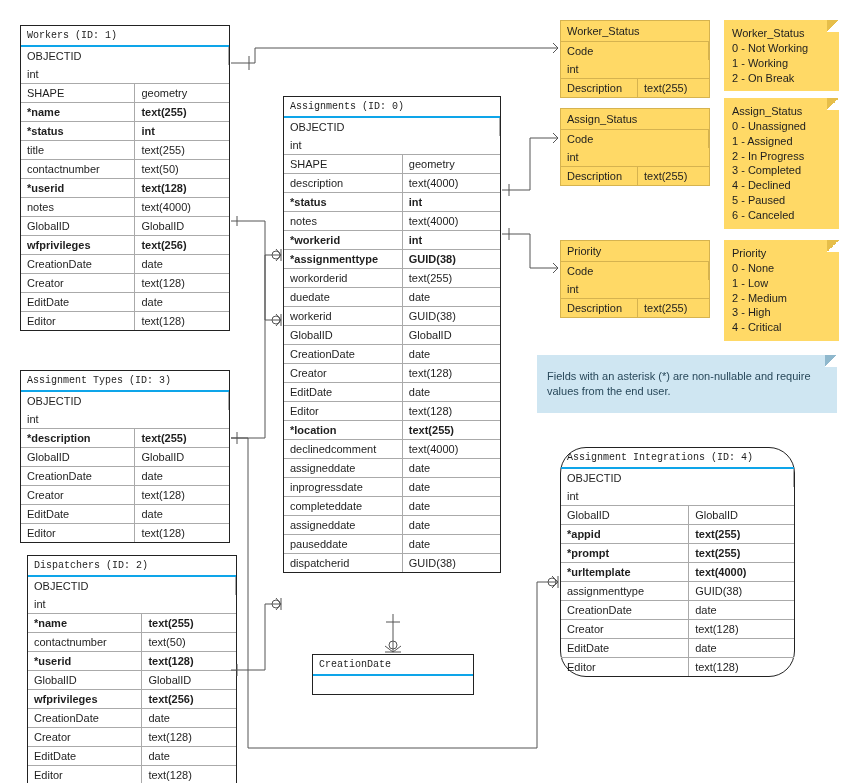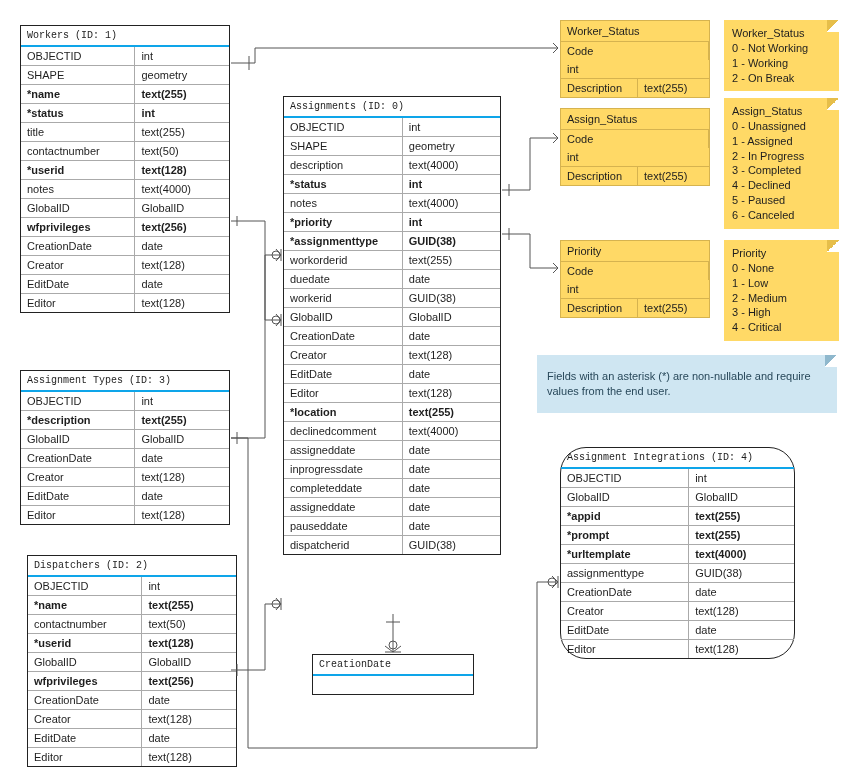--- a/index.html
+++ b/index.html
@@ -21,21 +21,21 @@
   .entity .title {
     padding: 4px 6px;
     border-bottom: 2px solid #0ea5e9;
     font-size: 10px;
     font-family: Liberation Mono, monospace;
   }
   .entity .row {
     display: flex;
     border-top: 1px solid #aaa;
   }
-  .entity .row:first-child { border-top: none; }
+  .entity .row:first-child { border-top: none; flex-direction: column; }
   .entity .cell {
     padding: 3px 6px;
     box-sizing: border-box;
     overflow: hidden;
     white-space: nowrap;
   }
   .entity .c1 { flex: 0 0 55%; border-right: 1px solid #aaa; }
   .entity .c2 { flex: 1 1 45%; }
   .bold { font-weight: bold; }
   .lookup {
@@ -173,21 +173,21 @@
       </div>
       <div class="row">
         <div class="cell c1 bold">*status</div>
         <div class="cell c2 bold">int</div>
       </div>
       <div class="row">
         <div class="cell c1">notes</div>
         <div class="cell c2">text(4000)</div>
       </div>
       <div class="row">
-        <div class="cell c1 bold">*priority</div>
+        <div class="cell c1 bold">*workerid</div>
         <div class="cell c2 bold">int</div>
       </div>
       <div class="row">
         <div class="cell c1 bold">*assignmenttype</div>
         <div class="cell c2 bold">GUID(38)</div>
       </div>
       <div class="row">
         <div class="cell c1">workorderid</div>
         <div class="cell c2">text(255)</div>
       </div>

